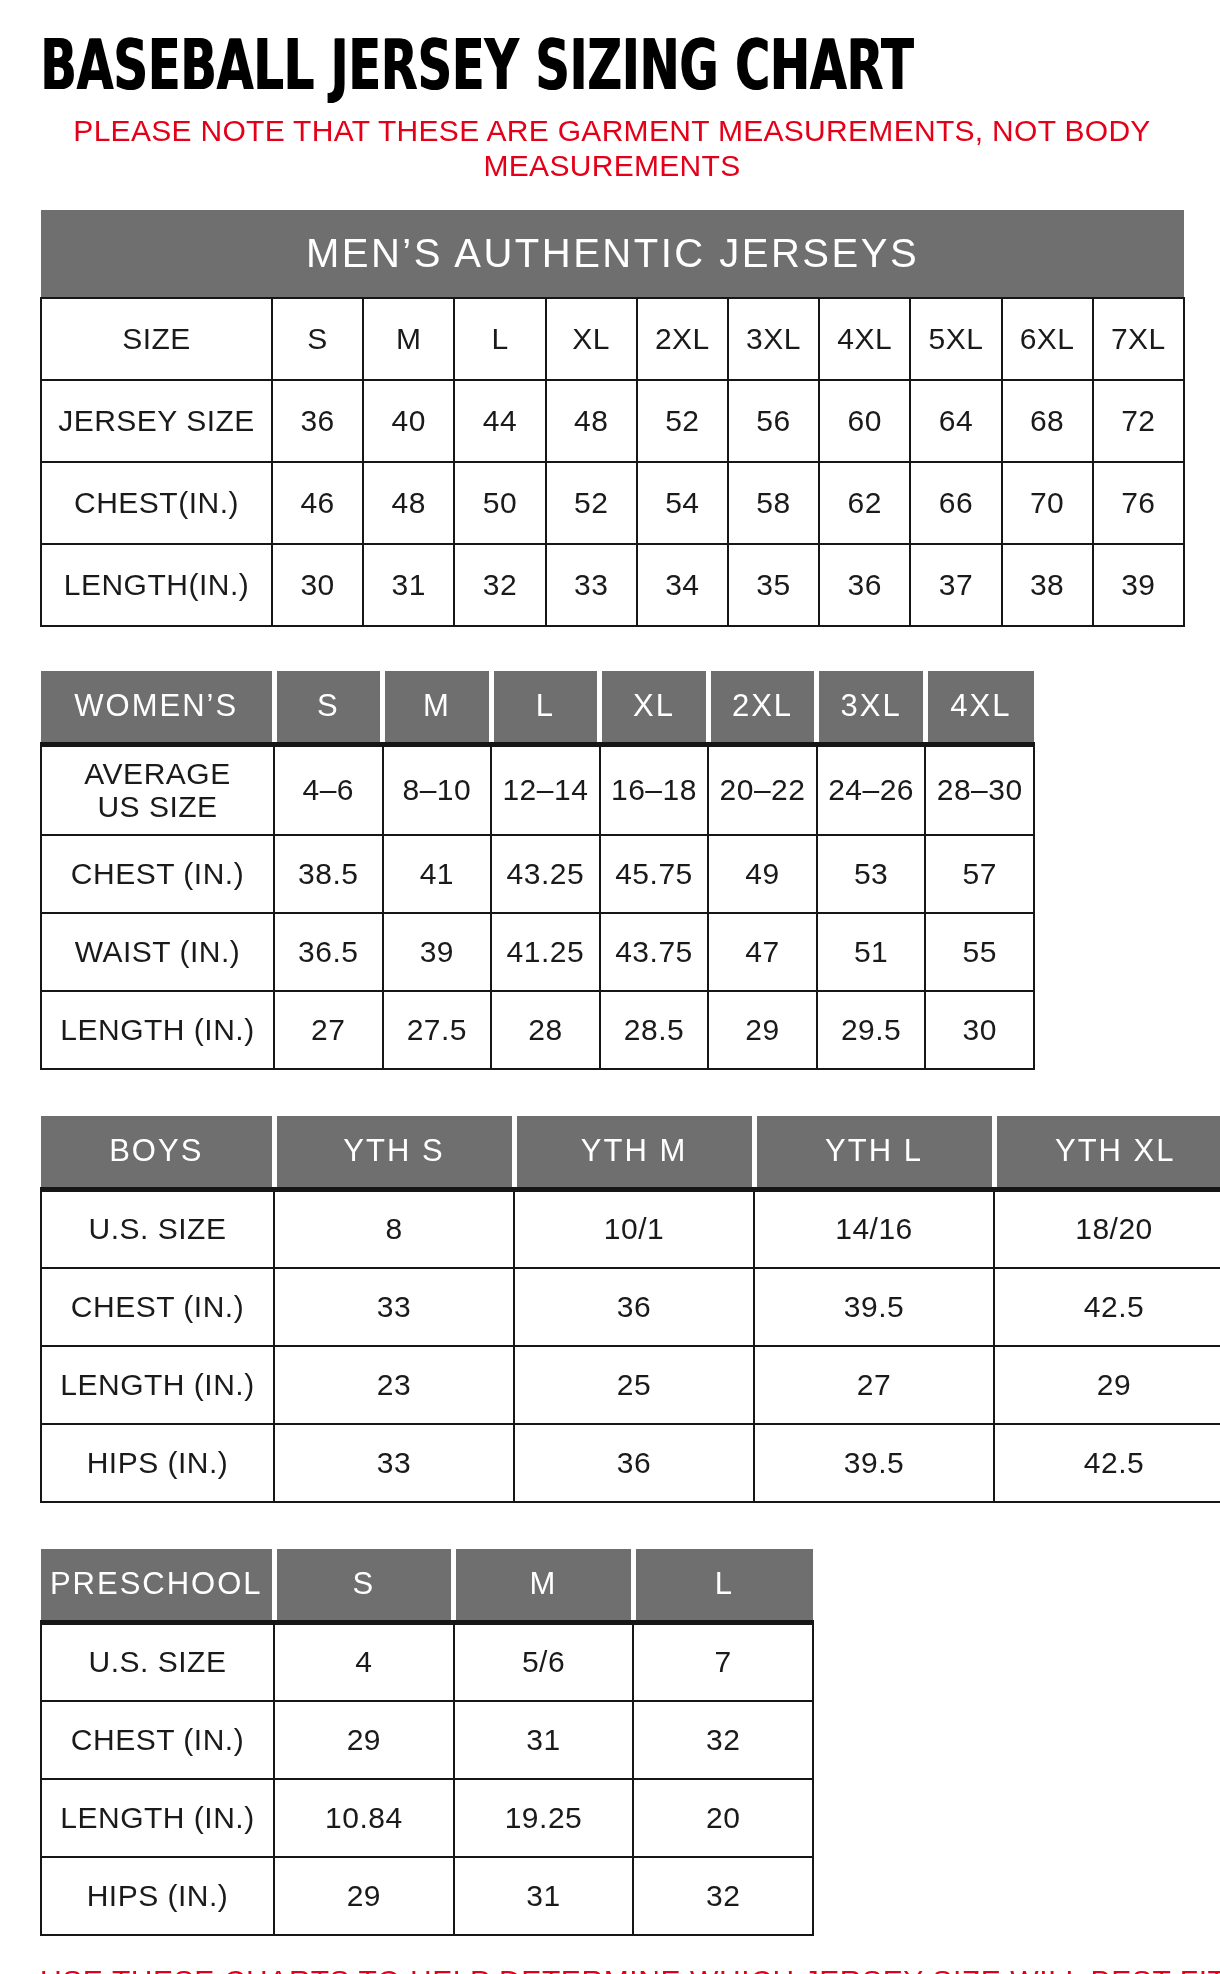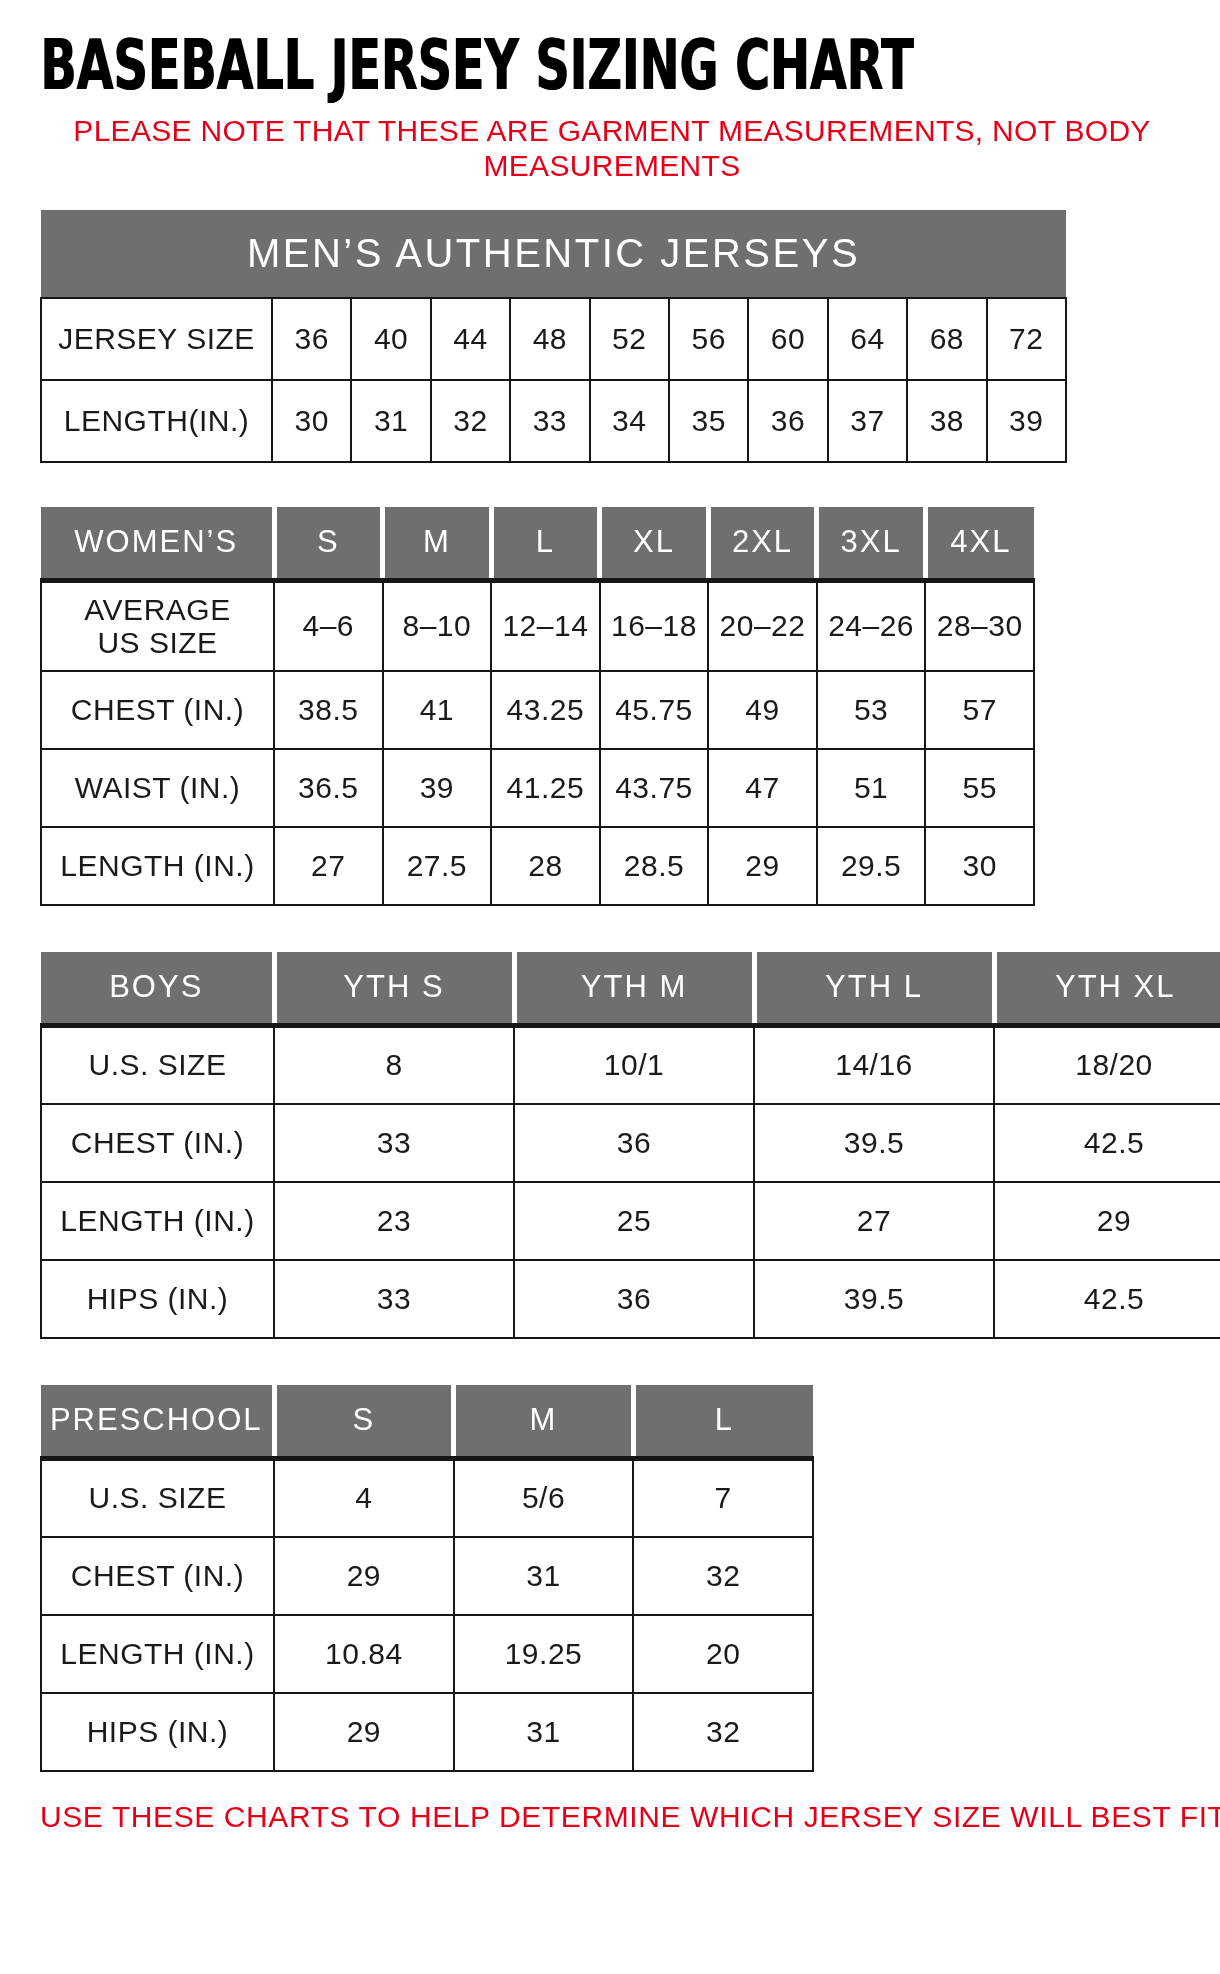--- a/index.html
+++ b/index.html
@@ -23,21 +23,21 @@
 
   table{border-collapse:collapse;table-layout:fixed;}
   td{text-align:center;vertical-align:middle;font-size:30px;letter-spacing:0.5px;color:#1a1a1a;padding:0;}
   .cell{border:2px solid #161616;}
   .prewrap{white-space:pre-line;line-height:1.12;}
 
   .ghead-title{background:#6f6f6f;color:#ffffff;font-size:40px;letter-spacing:2.5px;}
   .ghead{background:#6f6f6f;color:#ffffff;font-size:31px;letter-spacing:2px;border-bottom:5px solid #161616;}
   .ghead.sep{border-left:5px solid #ffffff;}
 
-  .t-mens{width:1027px;margin:0 0 44px 0;}
+  .t-mens{width:1145px;margin:0 0 44px 0;}
   .t-mens tr{height:82px;}
   .t-mens tr.hrow{height:88px;}
 
   .t-w{width:995px;margin:0 0 46px 0;}
   .t-w tr{height:78px;}
   .t-w tr.hrow{height:74px;}
   .t-w tr.r0{height:90px;}
 
   .t-b{width:1195px;margin:0 0 46px 0;}
   .t-b tr{height:78px;}
@@ -71,33 +71,59 @@
         <col>
         <col>
         <col>
         <col>
         <col>
         <col>
       </colgroup>
     <tbody>
         <tr class="hrow">
       <td class="ghead-title" colspan="11">MEN’S AUTHENTIC JERSEYS</td>
+    </tr>
+    <tr>
+      <td class="cell">SIZE</td>
+      <td class="cell">S</td>
+      <td class="cell">M</td>
+      <td class="cell">L</td>
+      <td class="cell">XL</td>
+      <td class="cell">2XL</td>
+      <td class="cell">3XL</td>
+      <td class="cell">4XL</td>
+      <td class="cell">5XL</td>
+      <td class="cell">6XL</td>
+      <td class="cell">7XL</td>
     </tr>
     <tr>
       <td class="cell">JERSEY SIZE</td>
       <td class="cell">36</td>
       <td class="cell">40</td>
       <td class="cell">44</td>
       <td class="cell">48</td>
       <td class="cell">52</td>
       <td class="cell">56</td>
       <td class="cell">60</td>
       <td class="cell">64</td>
       <td class="cell">68</td>
       <td class="cell">72</td>
+    </tr>
+    <tr>
+      <td class="cell">CHEST(IN.)</td>
+      <td class="cell">46</td>
+      <td class="cell">48</td>
+      <td class="cell">50</td>
+      <td class="cell">52</td>
+      <td class="cell">54</td>
+      <td class="cell">58</td>
+      <td class="cell">62</td>
+      <td class="cell">66</td>
+      <td class="cell">70</td>
+      <td class="cell">76</td>
     </tr>
     <tr>
       <td class="cell">LENGTH(IN.)</td>
       <td class="cell">30</td>
       <td class="cell">31</td>
       <td class="cell">32</td>
       <td class="cell">33</td>
       <td class="cell">34</td>
       <td class="cell">35</td>
       <td class="cell">36</td>

